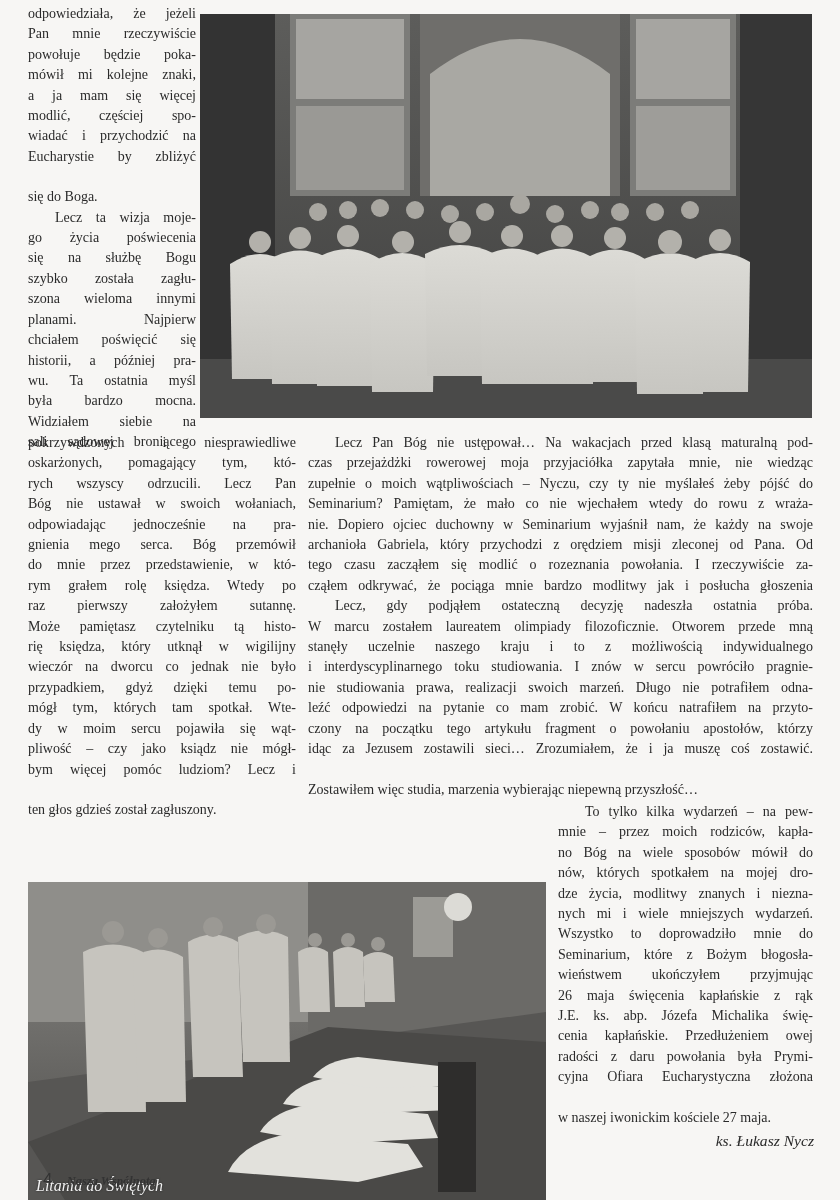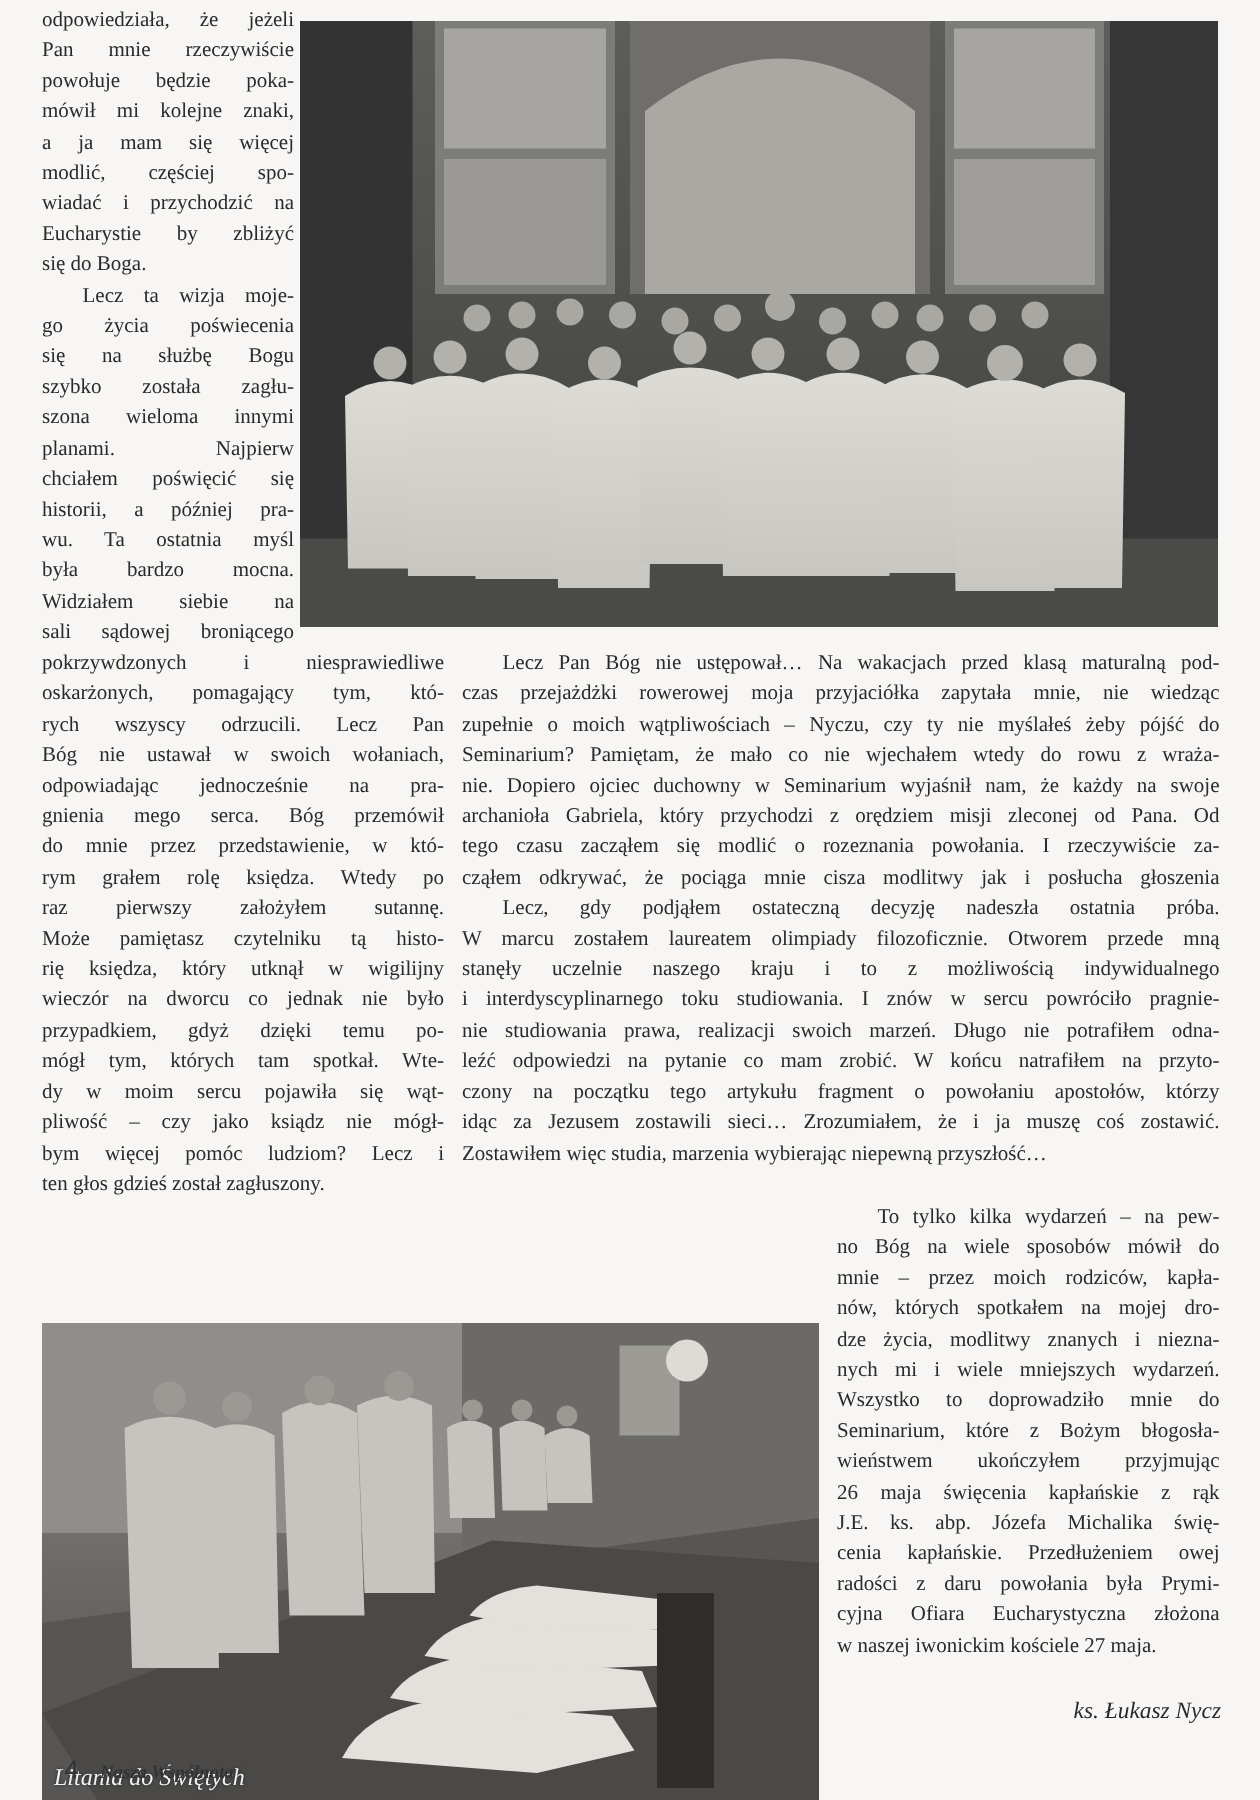--- a/index.html
+++ b/index.html
@@ -4,21 +4,21 @@
 <style>
   html, body { margin: 0; padding: 0; }
   body {
     width: 840px; height: 1200px; position: relative; overflow: hidden;
     background: #f7f6f4;
     font-family: "Liberation Serif", "DejaVu Serif", serif;
     color: #2a2a2a;
   }
   .col { position: absolute; font-size: 14px; line-height: 20.4px; }
   .col .ln { display: block; white-space: nowrap; text-align: justify; text-align-last: justify; }
-  .col .ln.last { text-align-last: left; }
+  .col .ln.last { text-align-last: left; margin-top: 20px; }
   .col .ln.ind { text-indent: 27px; }
 
   #col-left-top { left: 28px; top: 4px; width: 168px; }
   #col-left-bottom { left: 28px; top: 433px; width: 268px; }
   #col-mid { left: 308px; top: 433px; width: 505px; }
   #col-right { left: 558px; top: 802px; width: 255px; }
 
   .photo { position: absolute; overflow: hidden; background: #5a5a58; }
   #photo-top { left: 200px; top: 14px; width: 612px; height: 404px; }
   #photo-bottom { left: 28px; top: 882px; width: 518px; height: 323px; }
@@ -156,21 +156,21 @@
 </div>
 
 <div class="col" id="col-mid">
   <span class="ln ind">Lecz Pan Bóg nie ustępował… Na wakacjach przed klasą maturalną pod-</span>
   <span class="ln">czas przejażdżki rowerowej moja przyjaciółka zapytała mnie, nie wiedząc</span>
   <span class="ln">zupełnie o moich wątpliwościach – Nyczu, czy ty nie myślałeś żeby pójść do</span>
   <span class="ln">Seminarium? Pamiętam, że mało co nie wjechałem wtedy do rowu z wraża-</span>
   <span class="ln">nie. Dopiero ojciec duchowny w Seminarium wyjaśnił nam, że każdy na swoje</span>
   <span class="ln">archanioła Gabriela, który przychodzi z orędziem misji zleconej od Pana. Od</span>
   <span class="ln">tego czasu zacząłem się modlić o rozeznania powołania. I rzeczywiście za-</span>
-  <span class="ln">cząłem odkrywać, że pociąga mnie cisza modlitwy jak i posłucha głoszenia</span>
+  <span class="ln">cząłem odkrywać, że pociąga mnie bardzo modlitwy jak i posłucha głoszenia</span>
   <span class="ln ind">Lecz, gdy podjąłem ostateczną decyzję nadeszła ostatnia próba.</span>
   <span class="ln">W marcu zostałem laureatem olimpiady filozoficznie. Otworem przede mną</span>
   <span class="ln">stanęły uczelnie naszego kraju i to z możliwością indywidualnego</span>
   <span class="ln">i interdyscyplinarnego toku studiowania. I znów w sercu powróciło pragnie-</span>
   <span class="ln">nie studiowania prawa, realizacji swoich marzeń. Długo nie potrafiłem odna-</span>
   <span class="ln">leźć odpowiedzi na pytanie co mam zrobić. W końcu natrafiłem na przyto-</span>
   <span class="ln">czony na początku tego artykułu fragment o powołaniu apostołów, którzy</span>
   <span class="ln">idąc za Jezusem zostawili sieci… Zrozumiałem, że i ja muszę coś zostawić.</span>
   <span class="ln last">Zostawiłem więc studia, marzenia wybierając niepewną przyszłość…</span>
 </div>
@@ -220,22 +220,22 @@
     </g>
     <g fill="#2e2d2c">
       <rect x="410" y="180" width="38" height="130"></rect>
     </g>
   </svg>
   <div class="caption">Litania do Świętych</div>
 </div>
 
 <div class="col" id="col-right">
   <span class="ln ind">To tylko kilka wydarzeń – na pew-</span>
+  <span class="ln">mnie – przez moich rodziców, kapła-</span>
   <span class="ln">no Bóg na wiele sposobów mówił do</span>
-  <span class="ln">mnie – przez moich rodziców, kapła-</span>
   <span class="ln">nów, których spotkałem na mojej dro-</span>
   <span class="ln">dze życia, modlitwy znanych i niezna-</span>
   <span class="ln">nych mi i wiele mniejszych wydarzeń.</span>
   <span class="ln">Wszystko to doprowadziło mnie do</span>
   <span class="ln">Seminarium, które z Bożym błogosła-</span>
   <span class="ln">wieństwem ukończyłem przyjmując</span>
   <span class="ln">26 maja święcenia kapłańskie z rąk</span>
   <span class="ln">J.E. ks. abp. Józefa Michalika świę-</span>
   <span class="ln">cenia kapłańskie. Przedłużeniem owej</span>
   <span class="ln">radości z daru powołania była Prymi-</span>

